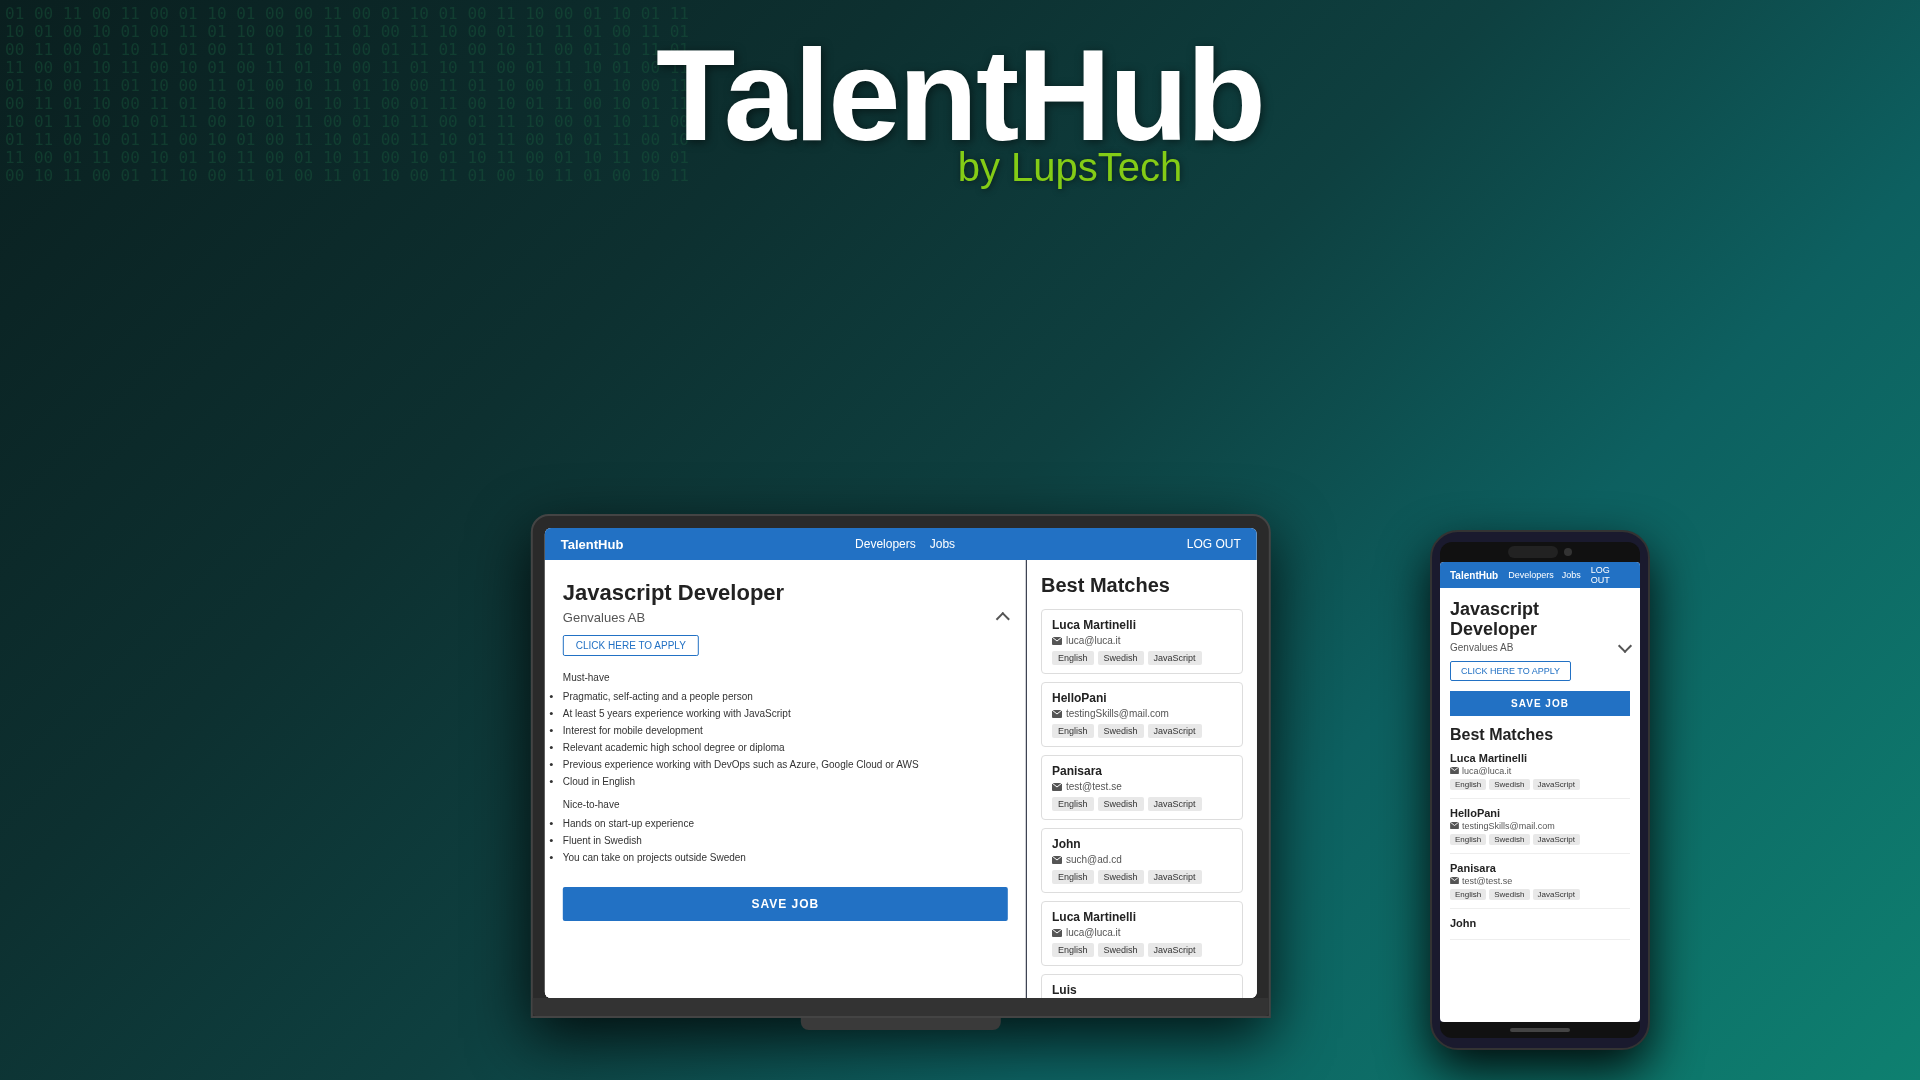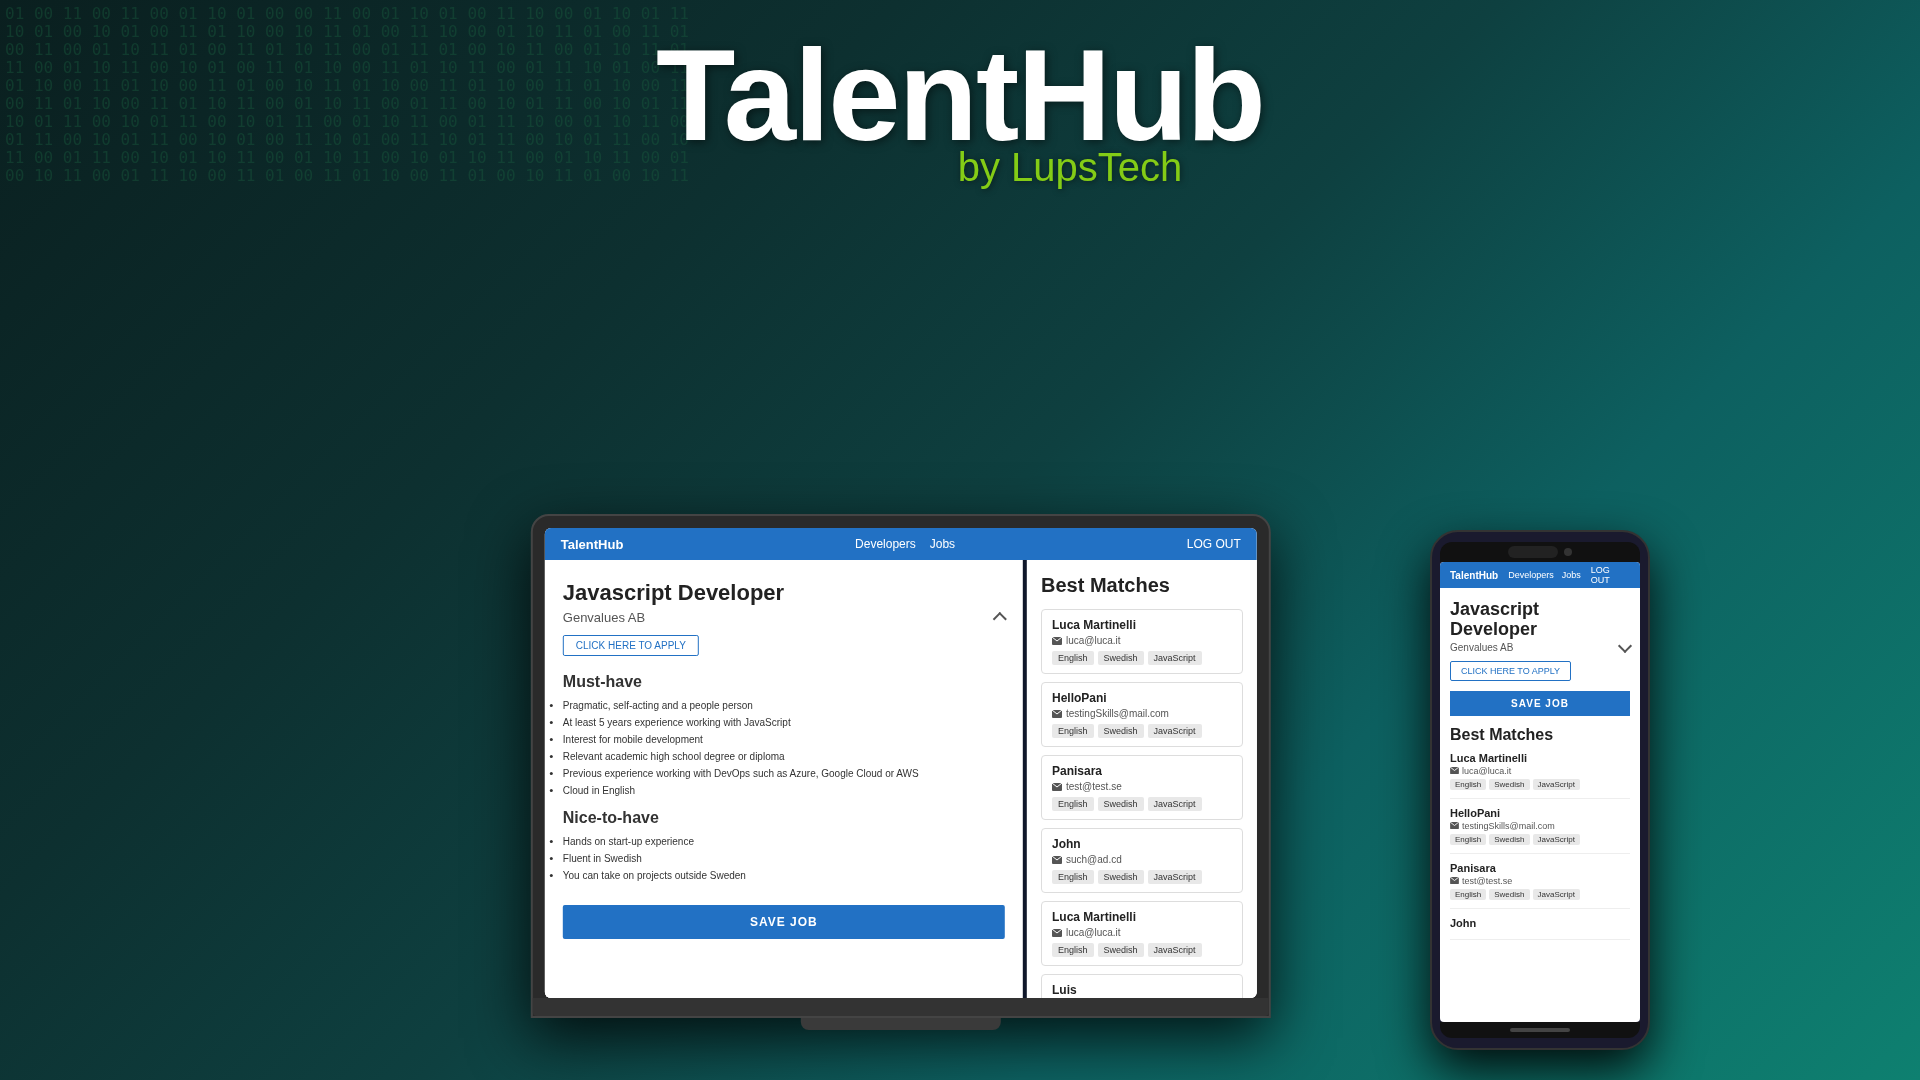--- a/index.html
+++ b/index.html
@@ -148,21 +148,21 @@
       height: calc(100% - 32px);
       background: #f5f5f5;
     }
 
     
     .job-detail {
       flex: 1;
       background: white;
       padding: 20px 18px;
       overflow-y: auto;
-      border-right: 4px solid #0f172a;
+      border-right: 1px solid #0f172a;
     }
 
     .job-title {
       font-size: 22px;
       font-weight: bold;
       color: #222;
       margin-bottom: 4px;
     }
 
     .job-company {
@@ -186,22 +186,22 @@
       margin-bottom: 14px;
     }
 
     .job-desc {
       font-size: 10px;
       color: #333;
       line-height: 1.5;
     }
 
     .job-desc h4 {
-      font-size: 16px;
-      font-weight: bold;
+      font-size: 10px;
+      font-weight: normal;
       margin-bottom: 4px;
     }
 
     .job-desc ul {
       margin-bottom: 8px;
     }
 
     .job-desc li {
       margin-bottom: 2px;
     }

